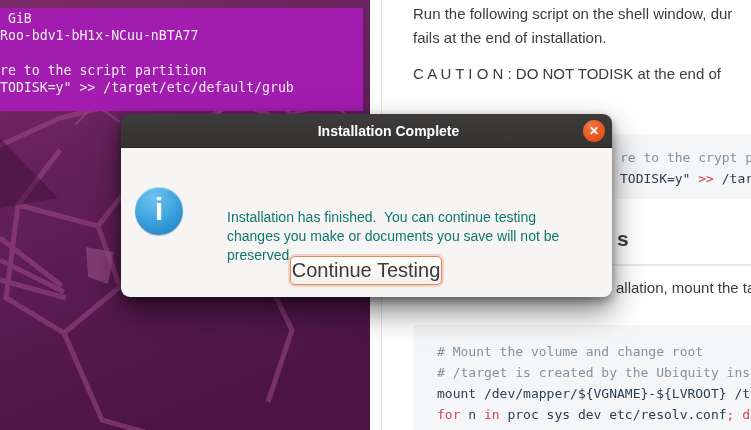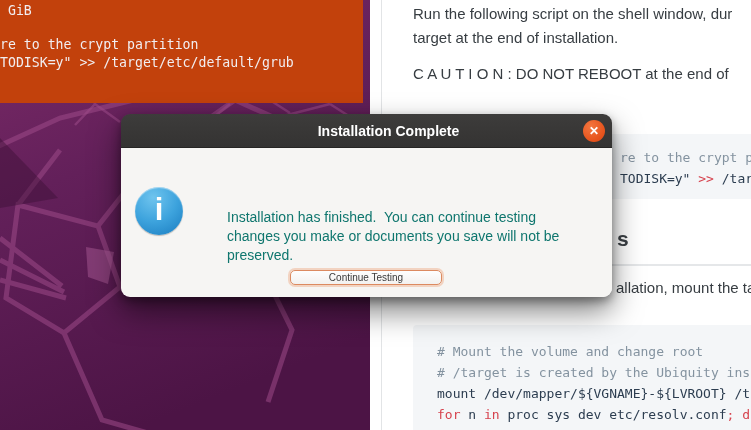--- a/index.html
+++ b/index.html
@@ -7,22 +7,22 @@
   .screen {
     position:relative; width:751px; height:430px; overflow:hidden;
     background:#ffffff; font-family:"Liberation Sans", sans-serif;
   }
 
   
   .wallpaper { position:absolute; left:0; top:0; width:380px; height:430px; }
 
   
   .terminal {
-    position:absolute; left:0; top:0; width:363px; height:103px;
-    background:#c2410c; padding-top:2px;
+    position:absolute; left:0; top:8px; width:363px; height:103px;
+    background:#a21caf; padding-top:2px;
     font-family:"DejaVu Sans Mono", monospace; font-size:13.2px;
     color:#f2eef1;
   }
   .tl { height:17.2px; line-height:17.2px; white-space:pre; overflow:hidden; }
 
   
   .docpanel {
     position:absolute; left:370px; top:0; width:381px; height:430px;
     background:#ffffff;
   }
@@ -77,23 +77,23 @@
   }
   .info-icon {
     position:absolute; left:14px; top:39px; width:48px; height:48px; border-radius:50%;
     background:radial-gradient(circle at 38% 22%, #6fc4ee, #3da3dd 50%, #2487c8 85%, #1e6fae);
     box-shadow:inset 0 1px 1px rgba(255,255,255,0.5), 0 1px 1px rgba(0,0,0,0.25);
     color:#ffffff; font-weight:bold; font-size:31px; text-align:center; line-height:46px;
   }
   .dialog-text { position:absolute; left:106px; top:60px; }
   .msg-line { white-space:pre; font-size:14px; line-height:19px; color:#0f766e; }
   .btn {
-    position:absolute; bottom:12px; height:15px; border-radius:5px;
+    position:absolute; bottom:12px; height:29px; border-radius:5px;
     background:linear-gradient(#fefefe,#f3f1ef);
-    border:1px solid #c8c2bc; color:#3a3a3a; font-size:10px;
+    border:1px solid #c8c2bc; color:#3a3a3a; font-size:20px;
     font-family:"Liberation Sans", sans-serif; cursor:pointer; padding:0;
   }
   .btn-continue { left:169px; width:152px; border:1px solid #dc8a60; box-shadow:0 0 0 2px rgba(236,149,101,0.35); }
   .btn-restart  { left:326px; width:155px; }
 </style>
 </head>
 <body>
 
 <div class="screen">
 
@@ -116,31 +116,32 @@
       <path d="M230,198 L302,130 M255,255 L292,330 L268,402"></path>
       <path d="M0,238 L62,286 M0,260 L64,292 M0,280 L66,298"></path>
       <path d="M64,333 L102,420 L148,433"></path>
     </g>
     <polygon points="86,247 114,252 108,284 88,277" fill="#a85a93" opacity="0.5"></polygon>
     <polygon points="0,138 58,198 0,208" fill="#3c0f36" opacity="0.45"></polygon>
   </svg>
 
   <div class="terminal">
     <div class="tl"> GiB</div>
+    <div class="tl">Roo-bdv1-bH1x-NCuu-nBTA77</div>
     <div class="tl"></div>
-    <div class="tl">re to the crypt partition</div>
+    <div class="tl">re to the script partition</div>
     <div class="tl">TODISK=y" &gt;&gt; /target/etc/default/grub</div>
   </div>
 
   <div class="docpanel"></div>
   <div class="doc-border"></div>
 
   <div class="doc-line" style="left:413px; top:4px;">Run the following script on the shell window, dur</div>
-  <div class="doc-line" style="left:413px; top:28px;">target at the end of installation.</div>
-  <div class="doc-line" style="left:413px; top:64px;">C A U T I O N : DO NOT REBOOT at the end of</div>
+  <div class="doc-line" style="left:413px; top:28px;">fails at the end of installation.</div>
+  <div class="doc-line" style="left:413px; top:64px;">C A U T I O N : DO NOT TODISK at the end of</div>
 
   <pre class="code-block" id="code-top"><div class="cl"><span class="cmt">re to the crypt pa</span></div><div class="cl"><span class="txt">TODISK=y" </span><span class="kw">&gt;&gt;</span><span class="txt"> /targ</span></div></pre>
 
   <div class="heading-frag">s</div>
   <div class="doc-hr"></div>
   <div class="doc-line" style="left:616px; top:278px;">allation, mount the ta</div>
 
   <pre class="code-block" id="code-bottom"><div class="cl"><span class="cmt"># Mount the volume and change root</span></div><div class="cl"><span class="cmt"># /target is created by the Ubiquity ins</span></div><div class="cl"><span class="txt">mount /dev/mapper/${VGNAME}-${LVROOT} /t</span></div><div class="cl"><span class="kw">for</span><span class="txt"> n </span><span class="kw">in</span><span class="txt"> proc sys dev etc/resolv.conf</span><span class="kw">; d</span></div><div class="cl"><span class="txt">chroot /target /bin/bash</span></div></pre>
 
   <div class="dialog">

